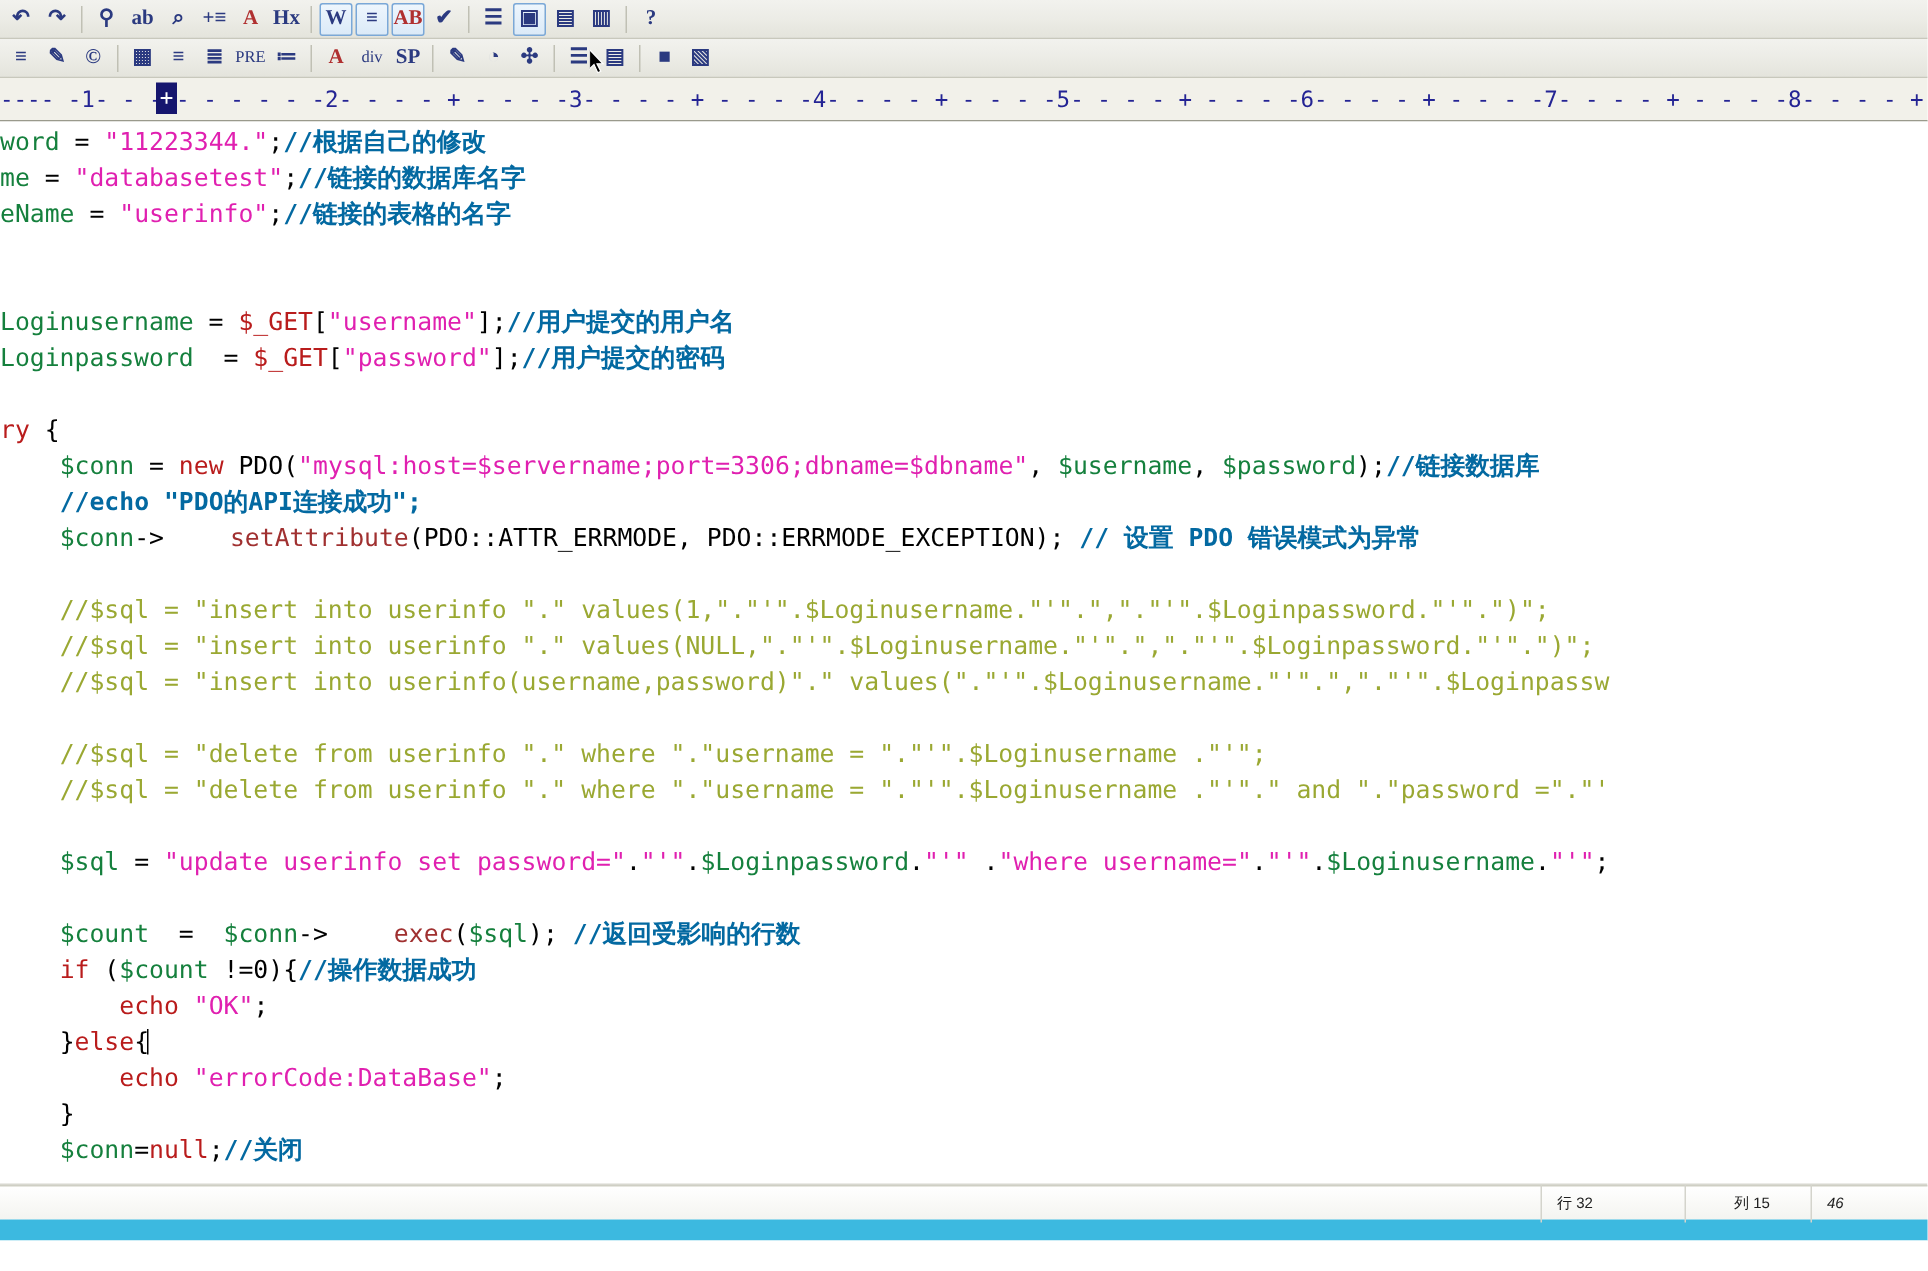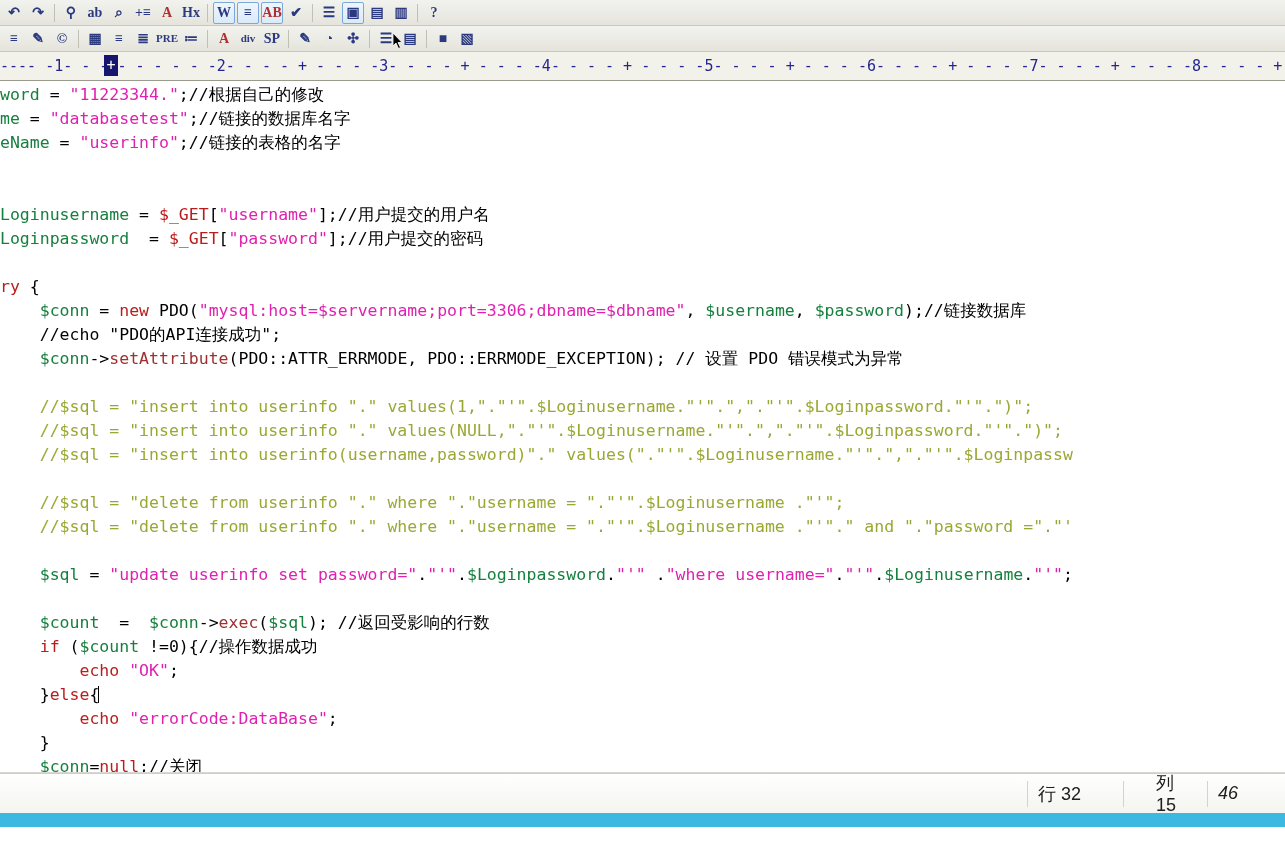--- a/index.html
+++ b/index.html
@@ -61,21 +61,21 @@
     margin: 0 4px;
     flex: 0 0 auto;
   }
   .glyph {
     font-family: "Liberation Serif", serif;
     font-weight: bold;
     font-size: 14px;
     color: #2b3a80;
   }
   .glyph.red { color: #b03030; }
-  .glyph.small { font-size: 11px; font-weight: bold; }
+  .glyph.small { font-size: 11px; font-weight: normal; }
 
   
   .ruler {
     height: 28px;
     background: #f2f1ea;
     border-bottom: 1px solid #9a9a8c;
     position: relative;
     flex: 0 0 auto;
     overflow: hidden;
     font-family: "DejaVu Sans Mono", monospace;
@@ -122,43 +122,43 @@
     top: 2px;
     white-space: pre;
   }
   .line {
     height: 24px;
     white-space: pre;
   }
   .t-var   { color: #15803d; }       
   .t-plain { color: #000000; }
   .t-str   { color: #e020b0; }       
-  .t-cmt   { color: #000000; }       
+  .t-cmt   { color: #0369a1; font-weight: bold; }       
   .t-cmt2  { color: #9aa832; }       
   .t-kw    { color: #b91c1c; }       
-  .t-fn    { color: #a03030; }
+  .t-fn    { color: #a03030; margin-left: 44px; }
   .caret {
     display: inline-block;
     width: 1px;
     height: 17px;
     background: #000;
     vertical-align: -3px;
     margin: 0 -1px;
   }
 
   
   .statuswrap { flex: 0 0 auto; }
   .statusbar {
-    height: 40px;
+    height: 23px;
     background: linear-gradient(to bottom,#ffffff,#f4f4f0);
     border-top: 1px solid #cfcfc4;
     display: flex;
     align-items: center;
     justify-content: flex-end;
-    font-size: 18px;
+    font-size: 10px;
     color: #202020;
     box-sizing: border-box;
   }
   .status-cell {
     border-left: 1px solid #d4d4cc;
     height: 26px;
     display: flex;
     align-items: center;
     padding: 0 10px;
     box-sizing: border-box;

